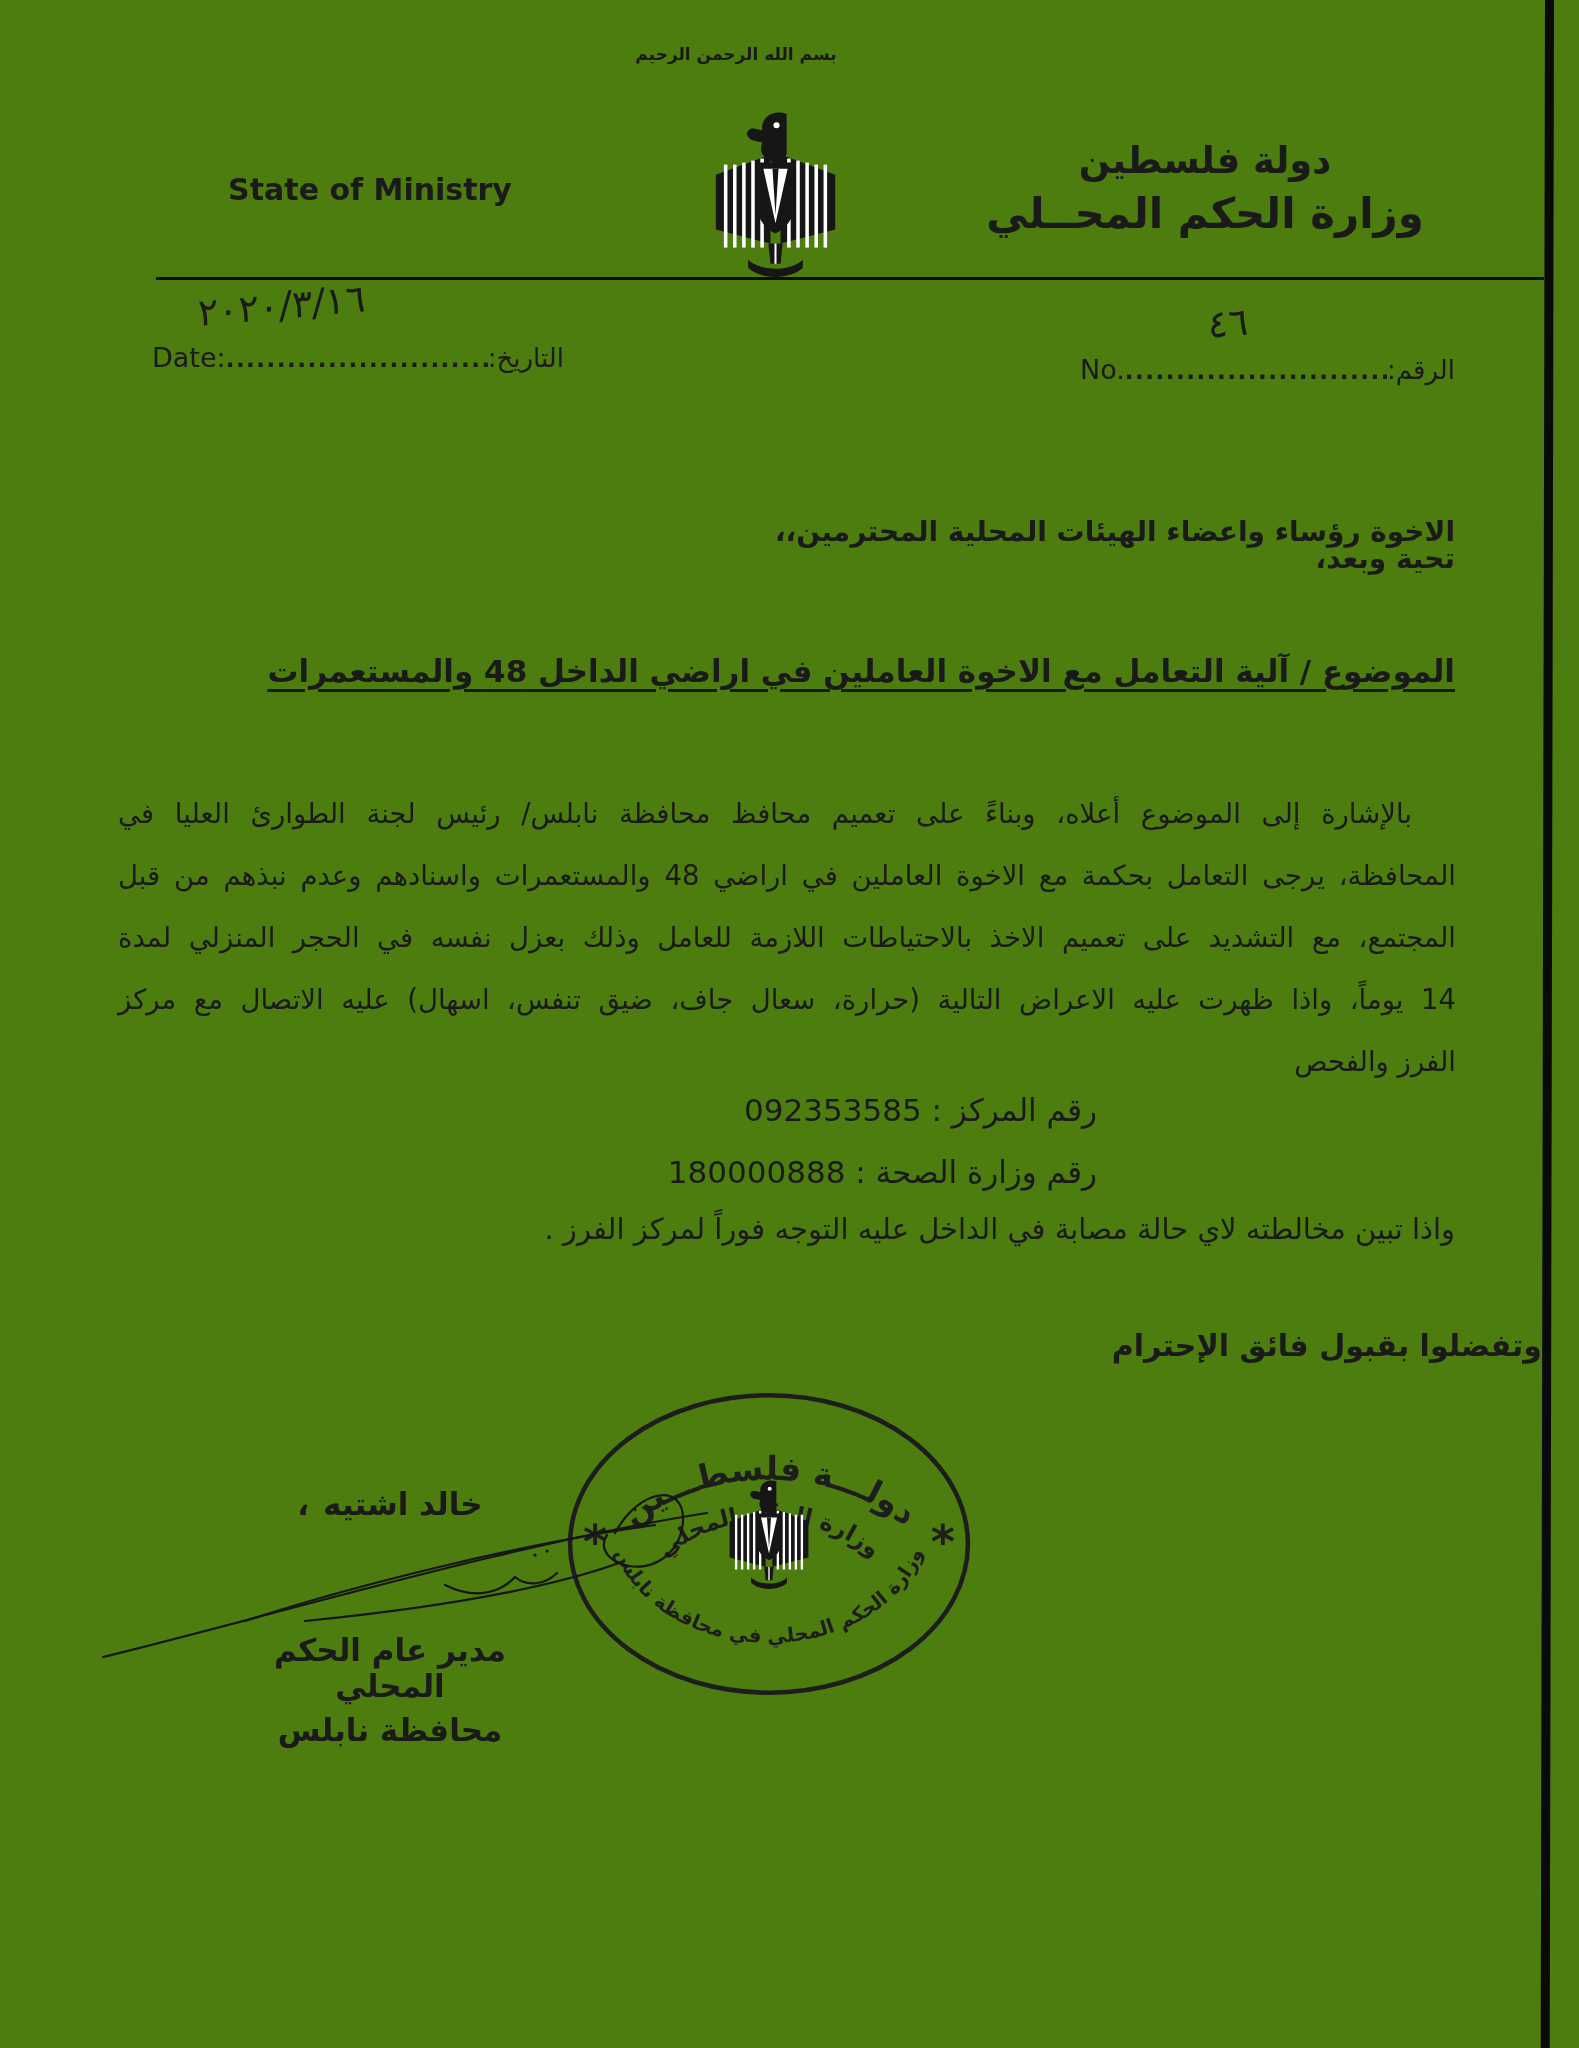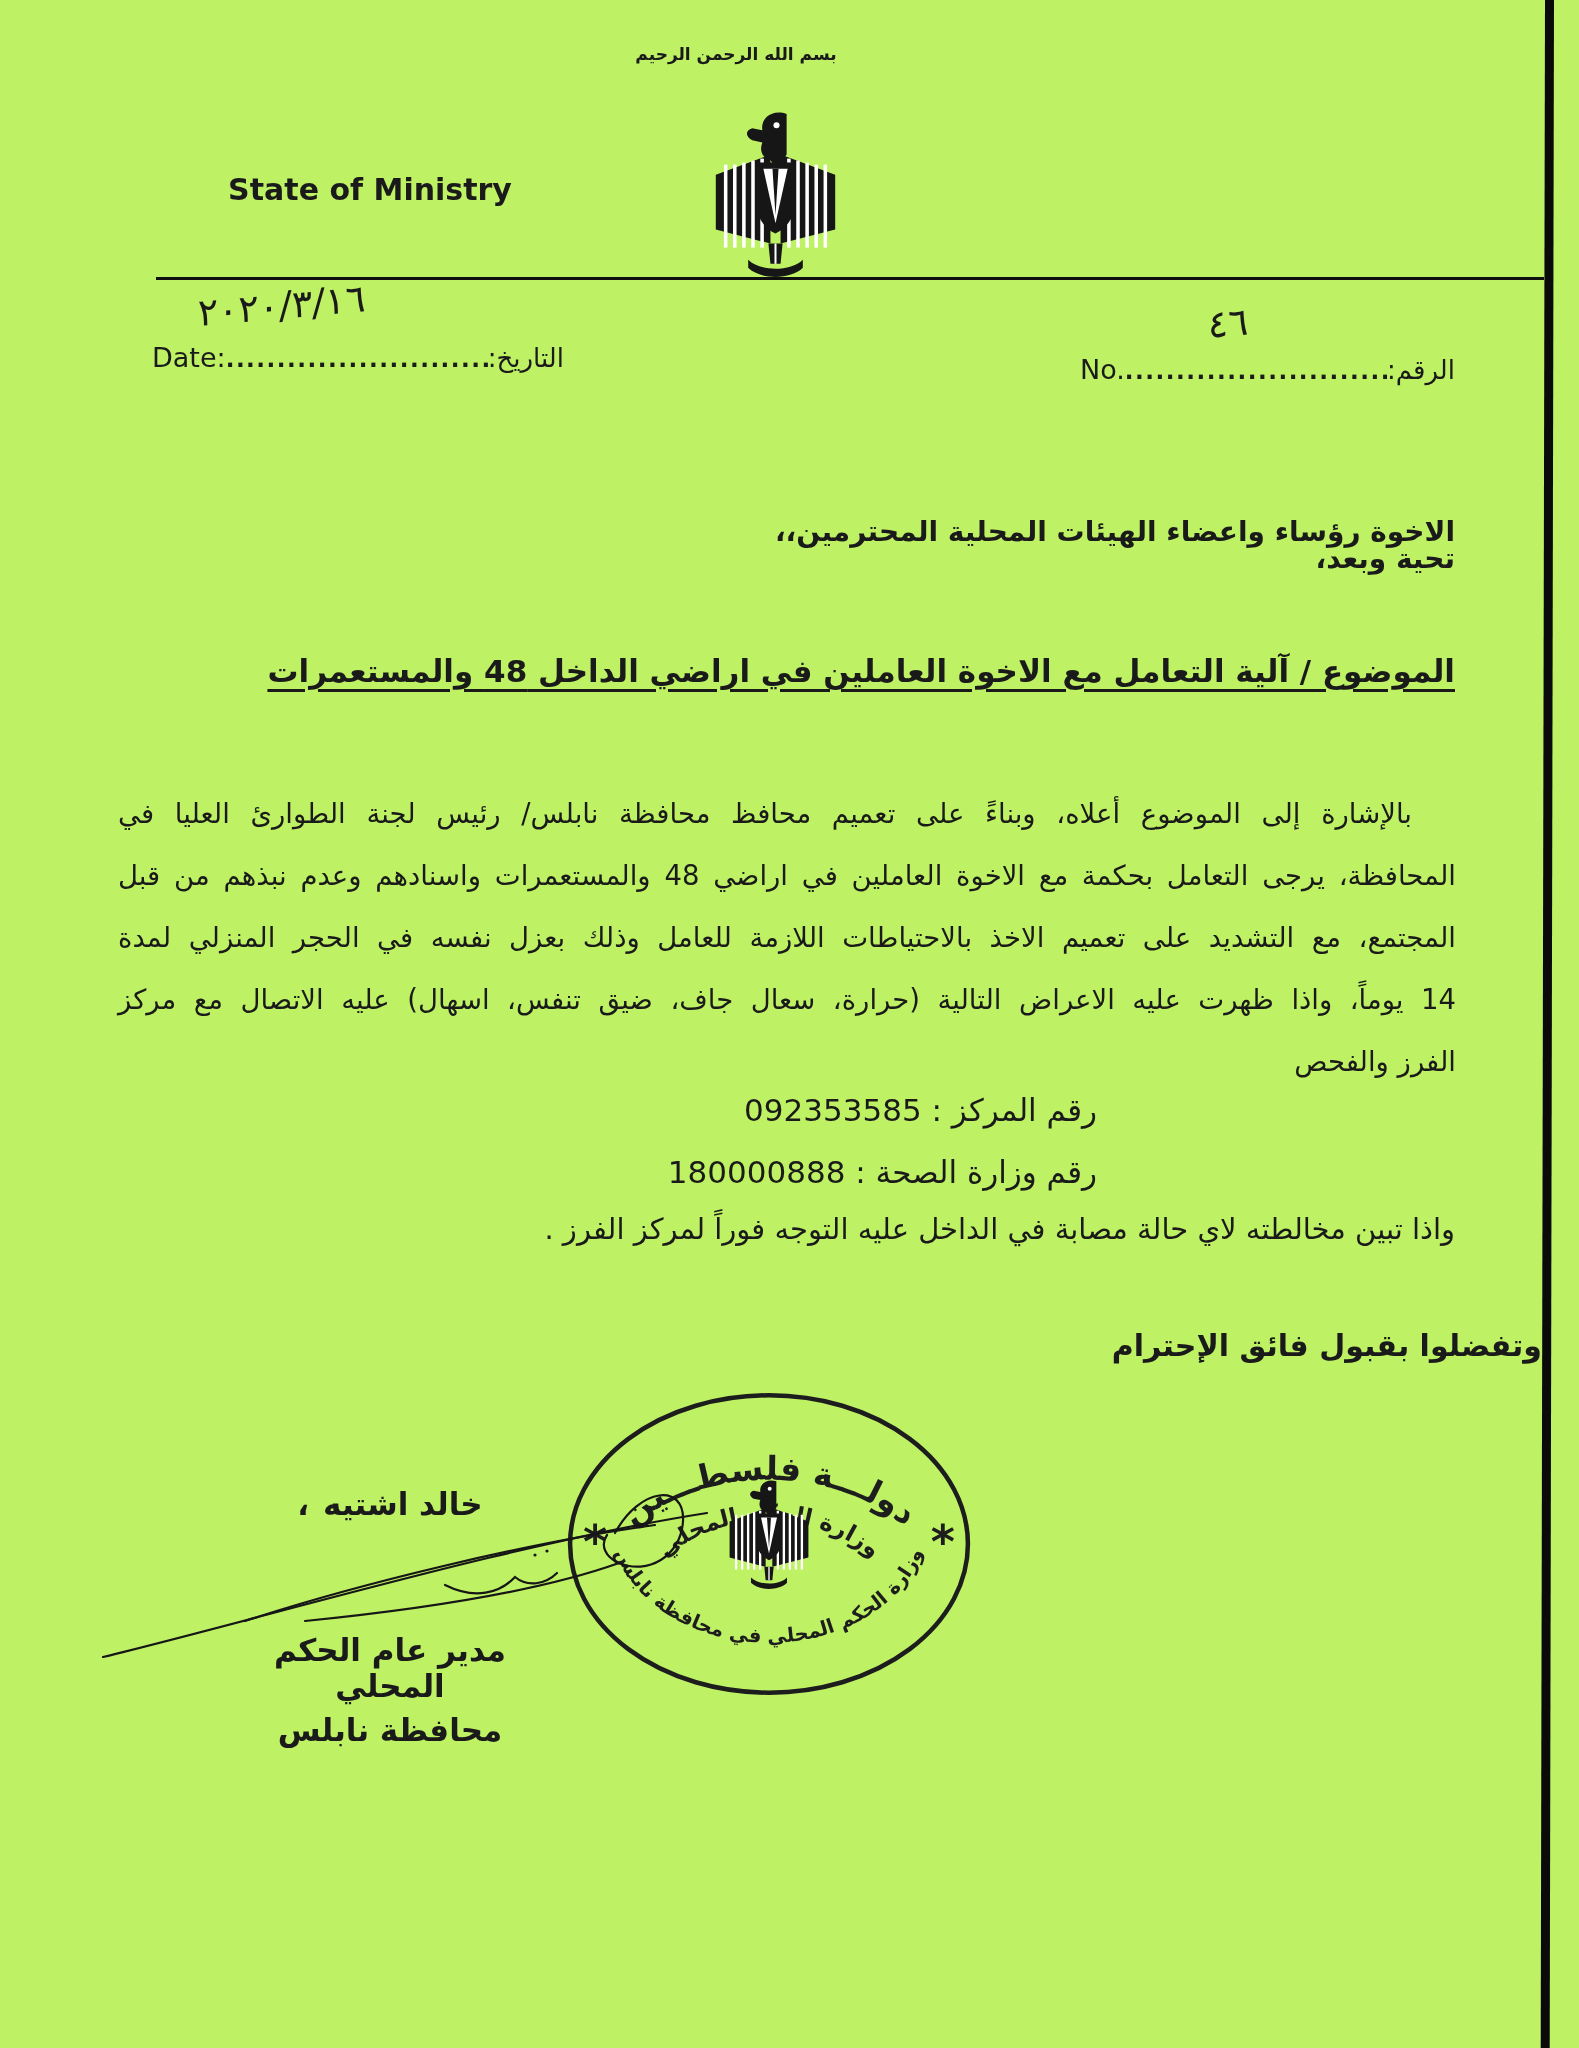--- a/index.html
+++ b/index.html
@@ -1,16 +1,16 @@
 <!DOCTYPE html>
 <html lang="ar"><head>
 <meta charset="utf-8">
 <style>
   html,body{margin:0;padding:0;background:#9a9a9a;}
-  .page{position:relative;width:1579px;height:2048px;background:#bef264;overflow:hidden;
+  .page{position:relative;width:1579px;height:2048px;background:#4d7c0f;overflow:hidden;
         font-family:"DejaVu Sans",sans-serif;color:#1a1a1a;}
   .abs{position:absolute;}
   .rtl{direction:rtl;unicode-bidi:isolate;}
   .ltr{direction:ltr;unicode-bidi:isolate;}
 
   .bismillah{top:44px;left:0;width:1472px;text-align:center;font-size:17px;font-weight:bold;}
 
   .header-en{top:166px;left:110px;width:520px;text-align:center;font-size:30px;font-weight:bold;line-height:47px;}
   .emblem{top:110px;left:698px;width:155px;height:172px;}
   .header-ar{top:136px;left:960px;width:490px;text-align:center;}
@@ -95,20 +95,24 @@
   <div class="abs bismillah rtl">بسم الله الرحمن الرحيم</div>
 
   <div class="abs header-en">
     <div>State of Ministry</div>
   </div>
 
   <svg class="abs emblem" viewBox="0 0 150 170">
     <use href="#eagle"></use>
   </svg>
 
+  <div class="abs header-ar rtl">
+    <div class="l1">دولة فلسطين</div>
+    <div class="l2">وزارة الحكم المحــلي</div>
+  </div>
 
   <div class="abs rule"></div>
 
   <div class="abs ref-no refgroup">
     <span class="ref-label-en">No.</span>
     <span class="dots">....................................................</span>
     <span class="ref-label-ar">الرقم:</span>
   </div>
   <div class="abs hand ltr hw-no">٤٦</div>
 

